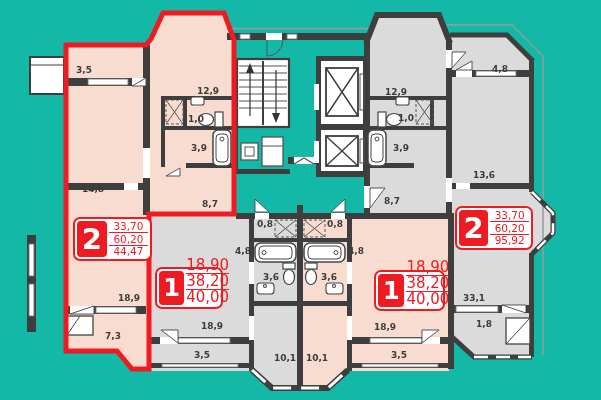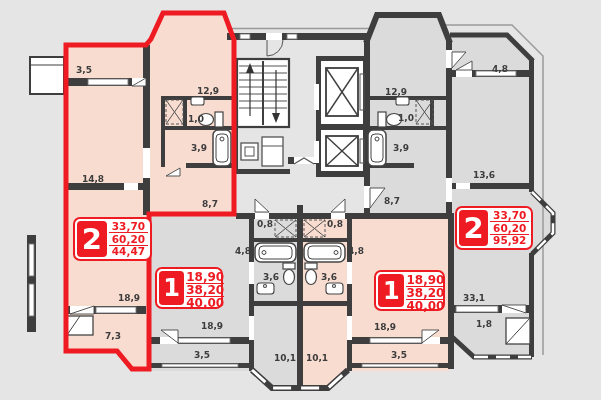--- a/index.html
+++ b/index.html
@@ -1,33 +1,33 @@
 <!DOCTYPE html>
 <html><head>
 <meta charset="utf-8">
 <style>
   html,body{margin:0;padding:0;background:#fff;}
-  .stage{position:relative;width:601px;height:400px;background:#e5e5e5;overflow:hidden;
+  .stage{position:relative;width:601px;height:400px;background:#14b8a6;overflow:hidden;
          font-family:"DejaVu Sans", sans-serif;}
   .stage svg{position:absolute;left:0;top:0;}
   .labels{position:absolute;left:0;top:0;width:100%;height:100%;pointer-events:none;}
   .rl{position:absolute;transform:translate(-50%,-50%);font-size:9px;font-weight:600;
       color:#3c3c3c;white-space:nowrap;letter-spacing:0;}
   .apt-box{position:absolute;box-sizing:border-box;display:flex;gap:2px;padding:2px;
            background:#fff;border:2px solid #ee1b22;border-radius:7px;z-index:5;}
   .apt-num{flex:0 0 42%;display:flex;align-items:center;justify-content:center;
            background:#ee1b22;border-radius:4px;color:#fff;font-weight:bold;line-height:1;}
   .apt-num.big{font-size:29px;}
   .apt-num.small{font-size:24px;}
-  .apt-values{flex:1;display:flex;flex-direction:column;color:#ee1b22;font-weight:bold;
-              text-align:center;}
+  .apt-values{flex:1;display:flex;flex-direction:column;color:#ee1b22;font-weight:normal;
+              text-align:center;justify-content:flex-end;}
   .apt-values .v{flex:1;display:flex;align-items:center;justify-content:center;line-height:1;}
   .apt-values .v + .v{border-top:1.5px solid #ee1b22;}
   .apt-values.big .v{font-size:10.5px;}
-  .apt-values.small .v{font-size:12px;}
+  .apt-values.small .v{font-size:15px;}
 </style>
 </head>
 <body>
 
 <div class="stage">
 
 <svg width="601" height="400" viewBox="0 0 601 400">
 
   <g>
     <path ,="" fill="#f8dcd0" d="M66,45 L146,45 L151,39 L163,13 L224,13 L234,40 L234,214 L149,214 L149,369 L132,369 L117,351 L66,351 Z"></path>
@@ -299,21 +299,21 @@
   <g stroke="#555" stroke-width="1" fill="none">
     <line x1="267" y1="40" x2="267" y2="56"></line>
     <path d="M267,56 A16,16 0 0 0 283,40"></path>
   </g>
 
   <path d="M66,45 L146,45 L151,39 L163,13 L224,13 L234,40 L234,214 L149,214 L149,369 L132,369 L117,351 L66,351 Z" fill="none" stroke="#ee1b22" stroke-width="5" stroke-linejoin="miter"></path>
 </svg>
 
 <div class="labels">
   <span class="rl" style="left:84px;top:70px">3,5</span>
-  <span class="rl" style="left:93px;top:179px">14,8</span>
+  <span class="rl" style="left:93px;top:189px">14,8</span>
   <span class="rl" style="left:208px;top:91px">12,9</span>
   <span class="rl" style="left:196px;top:119px">1,0</span>
   <span class="rl" style="left:199px;top:148px">3,9</span>
   <span class="rl" style="left:210px;top:204px">8,7</span>
   <span class="rl" style="left:129px;top:298px">18,9</span>
   <span class="rl" style="left:113px;top:336px">7,3</span>
 
   <span class="rl" style="left:243px;top:251px">4,8</span>
   <span class="rl" style="left:265px;top:224px">0,8</span>
   <span class="rl" style="left:271px;top:277px">3,6</span>

